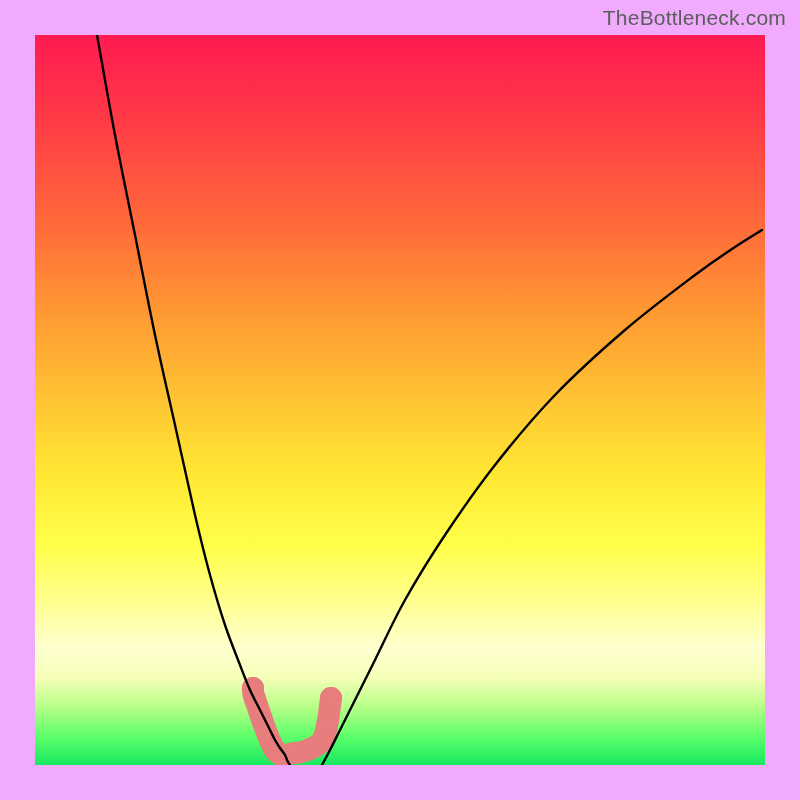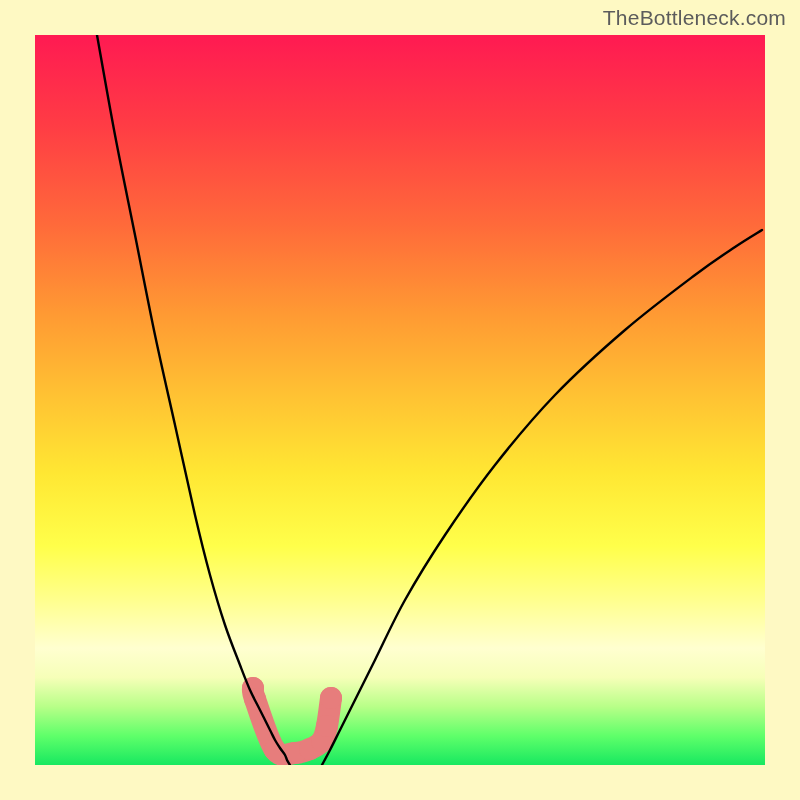--- a/index.html
+++ b/index.html
@@ -10,21 +10,21 @@
     background: #000;
     overflow: hidden;
     font-family: Arial, Helvetica, sans-serif;
   }
   .frame {
     position: absolute;
     left: 0;
     top: 0;
     width: 800px;
     height: 800px;
-    background: #fef9c3;
+    background: #f0abfc;
   }
   .plot {
     position: absolute;
     left: 35px;
     top: 35px;
     width: 730px;
     height: 730px;
     background: linear-gradient(
       to bottom,
       #ff1a52 0%,

